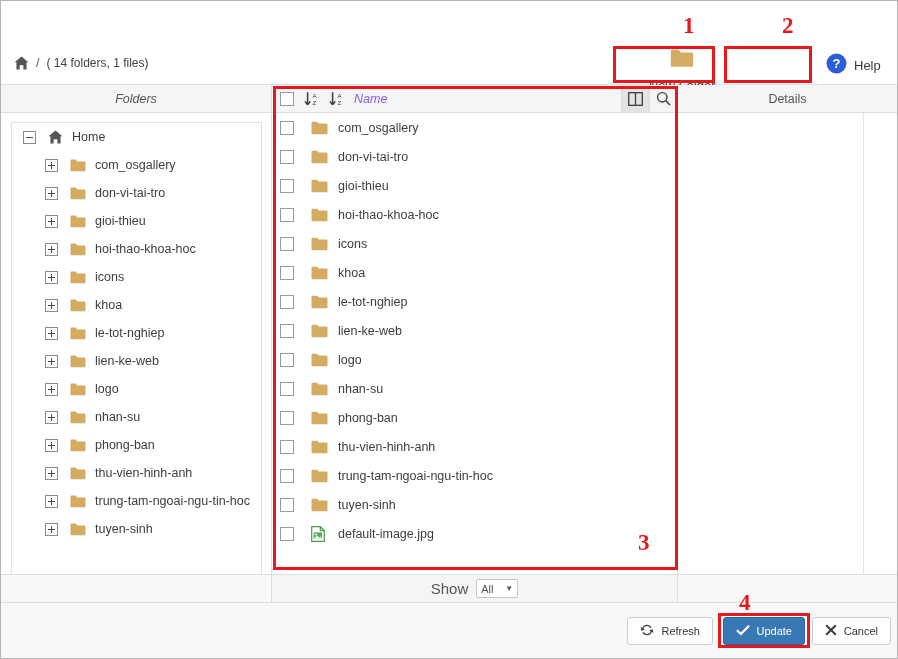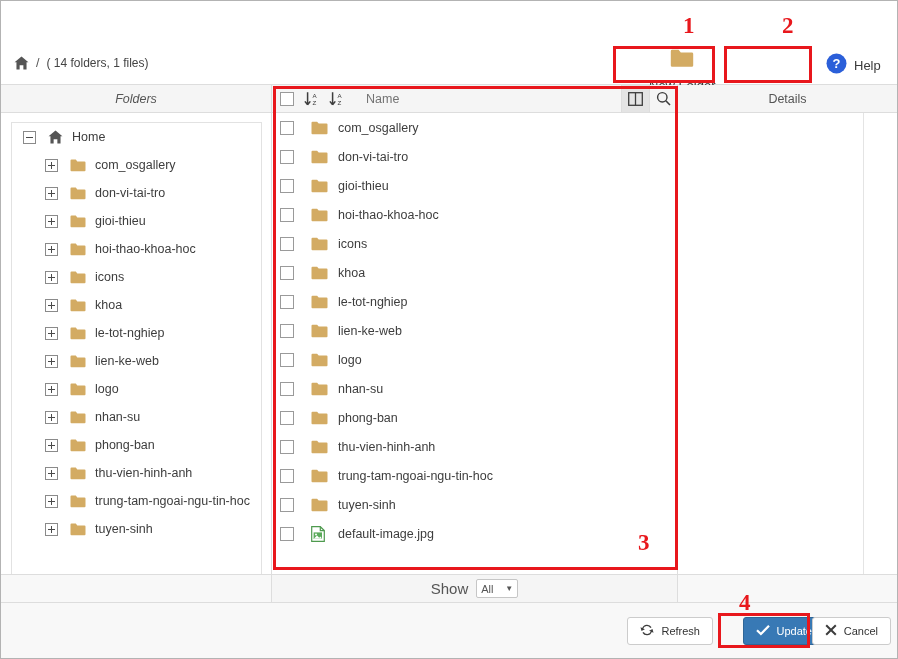--- a/index.html
+++ b/index.html
@@ -42,21 +42,21 @@
   .pane-head{position:absolute;top:0;height:28px;background:#f5f5f5;
     border-bottom:1px solid #dddddd;box-sizing:border-box;
     display:flex;align-items:center;font-size:12.5px;color:#555;}
   .folders-head{left:0;width:271px;justify-content:center;border-right:1px solid #ddd;font-style:italic;}
   .name-head{left:271px;width:406px;border-right:1px solid #ddd;padding-left:8px;gap:10px;}
   .details-head{left:677px;width:219px;justify-content:center;}
 
   .hd-chk{width:14px;height:14px;border:1px solid #9a9a9a;background:#fff;
     box-sizing:border-box;flex:0 0 auto;cursor:pointer;}
   .sort-ico{display:flex;align-items:center;cursor:pointer;}
-  .name-label{margin-left:12px;color:#737373;}
+  .name-label{margin-left:0;color:#8b5cf6;font-style:italic;}
 
   .hd-tools{position:absolute;right:0;top:0;height:27px;display:flex;}
   .hd-tool{width:28px;height:27px;display:flex;align-items:center;justify-content:center;
     cursor:pointer;border-left:1px solid #ddd;box-sizing:border-box;}
   .hd-tool.on{background:#e4e4e4;}
 
   
   .tree-pane{position:absolute;left:0;top:28px;width:271px;height:489px;
     background:#fff;border-right:1px solid #ddd;box-sizing:border-box;overflow:hidden;padding-left:32px;}
   .tree-inner{position:absolute;left:10px;top:9px;right:9px;bottom:9px;
@@ -95,21 +95,21 @@
   .showbar-right{position:absolute;left:677px;top:573px;width:219px;height:28px;
     background:#f8f8f8;border-top:1px solid #ddd;box-sizing:border-box;}
 
   
   .footer{position:absolute;left:0;top:601px;width:896px;height:56px;
     background:#f8f8f8;border-top:1px solid #ddd;box-sizing:border-box;}
   .fbtn{position:absolute;top:14px;height:28px;display:flex;align-items:center;gap:7px;
     padding:0 12px;font-size:11px;border:1px solid #ccc;background:#fff;color:#333;
     border-radius:3px;box-sizing:border-box;cursor:pointer;}
   #btn-refresh{right:184px;}
-  #btn-update{right:72px;background:#3879b5;border-color:#2f6697;color:#fff;}
+  #btn-update{right:92px;background:#3879b5;border-color:#2f6697;color:#fff;}
   #btn-cancel{right:6px;}
 
   
   .anno-box{position:absolute;border:3px solid #e8171c;box-sizing:border-box;
     pointer-events:none;}
   .anno-num{position:absolute;color:#e8171c;font-family:"Liberation Serif",serif;
     font-weight:bold;font-size:23px;line-height:1;pointer-events:none;}
 </style>
 </head>
 <body>

